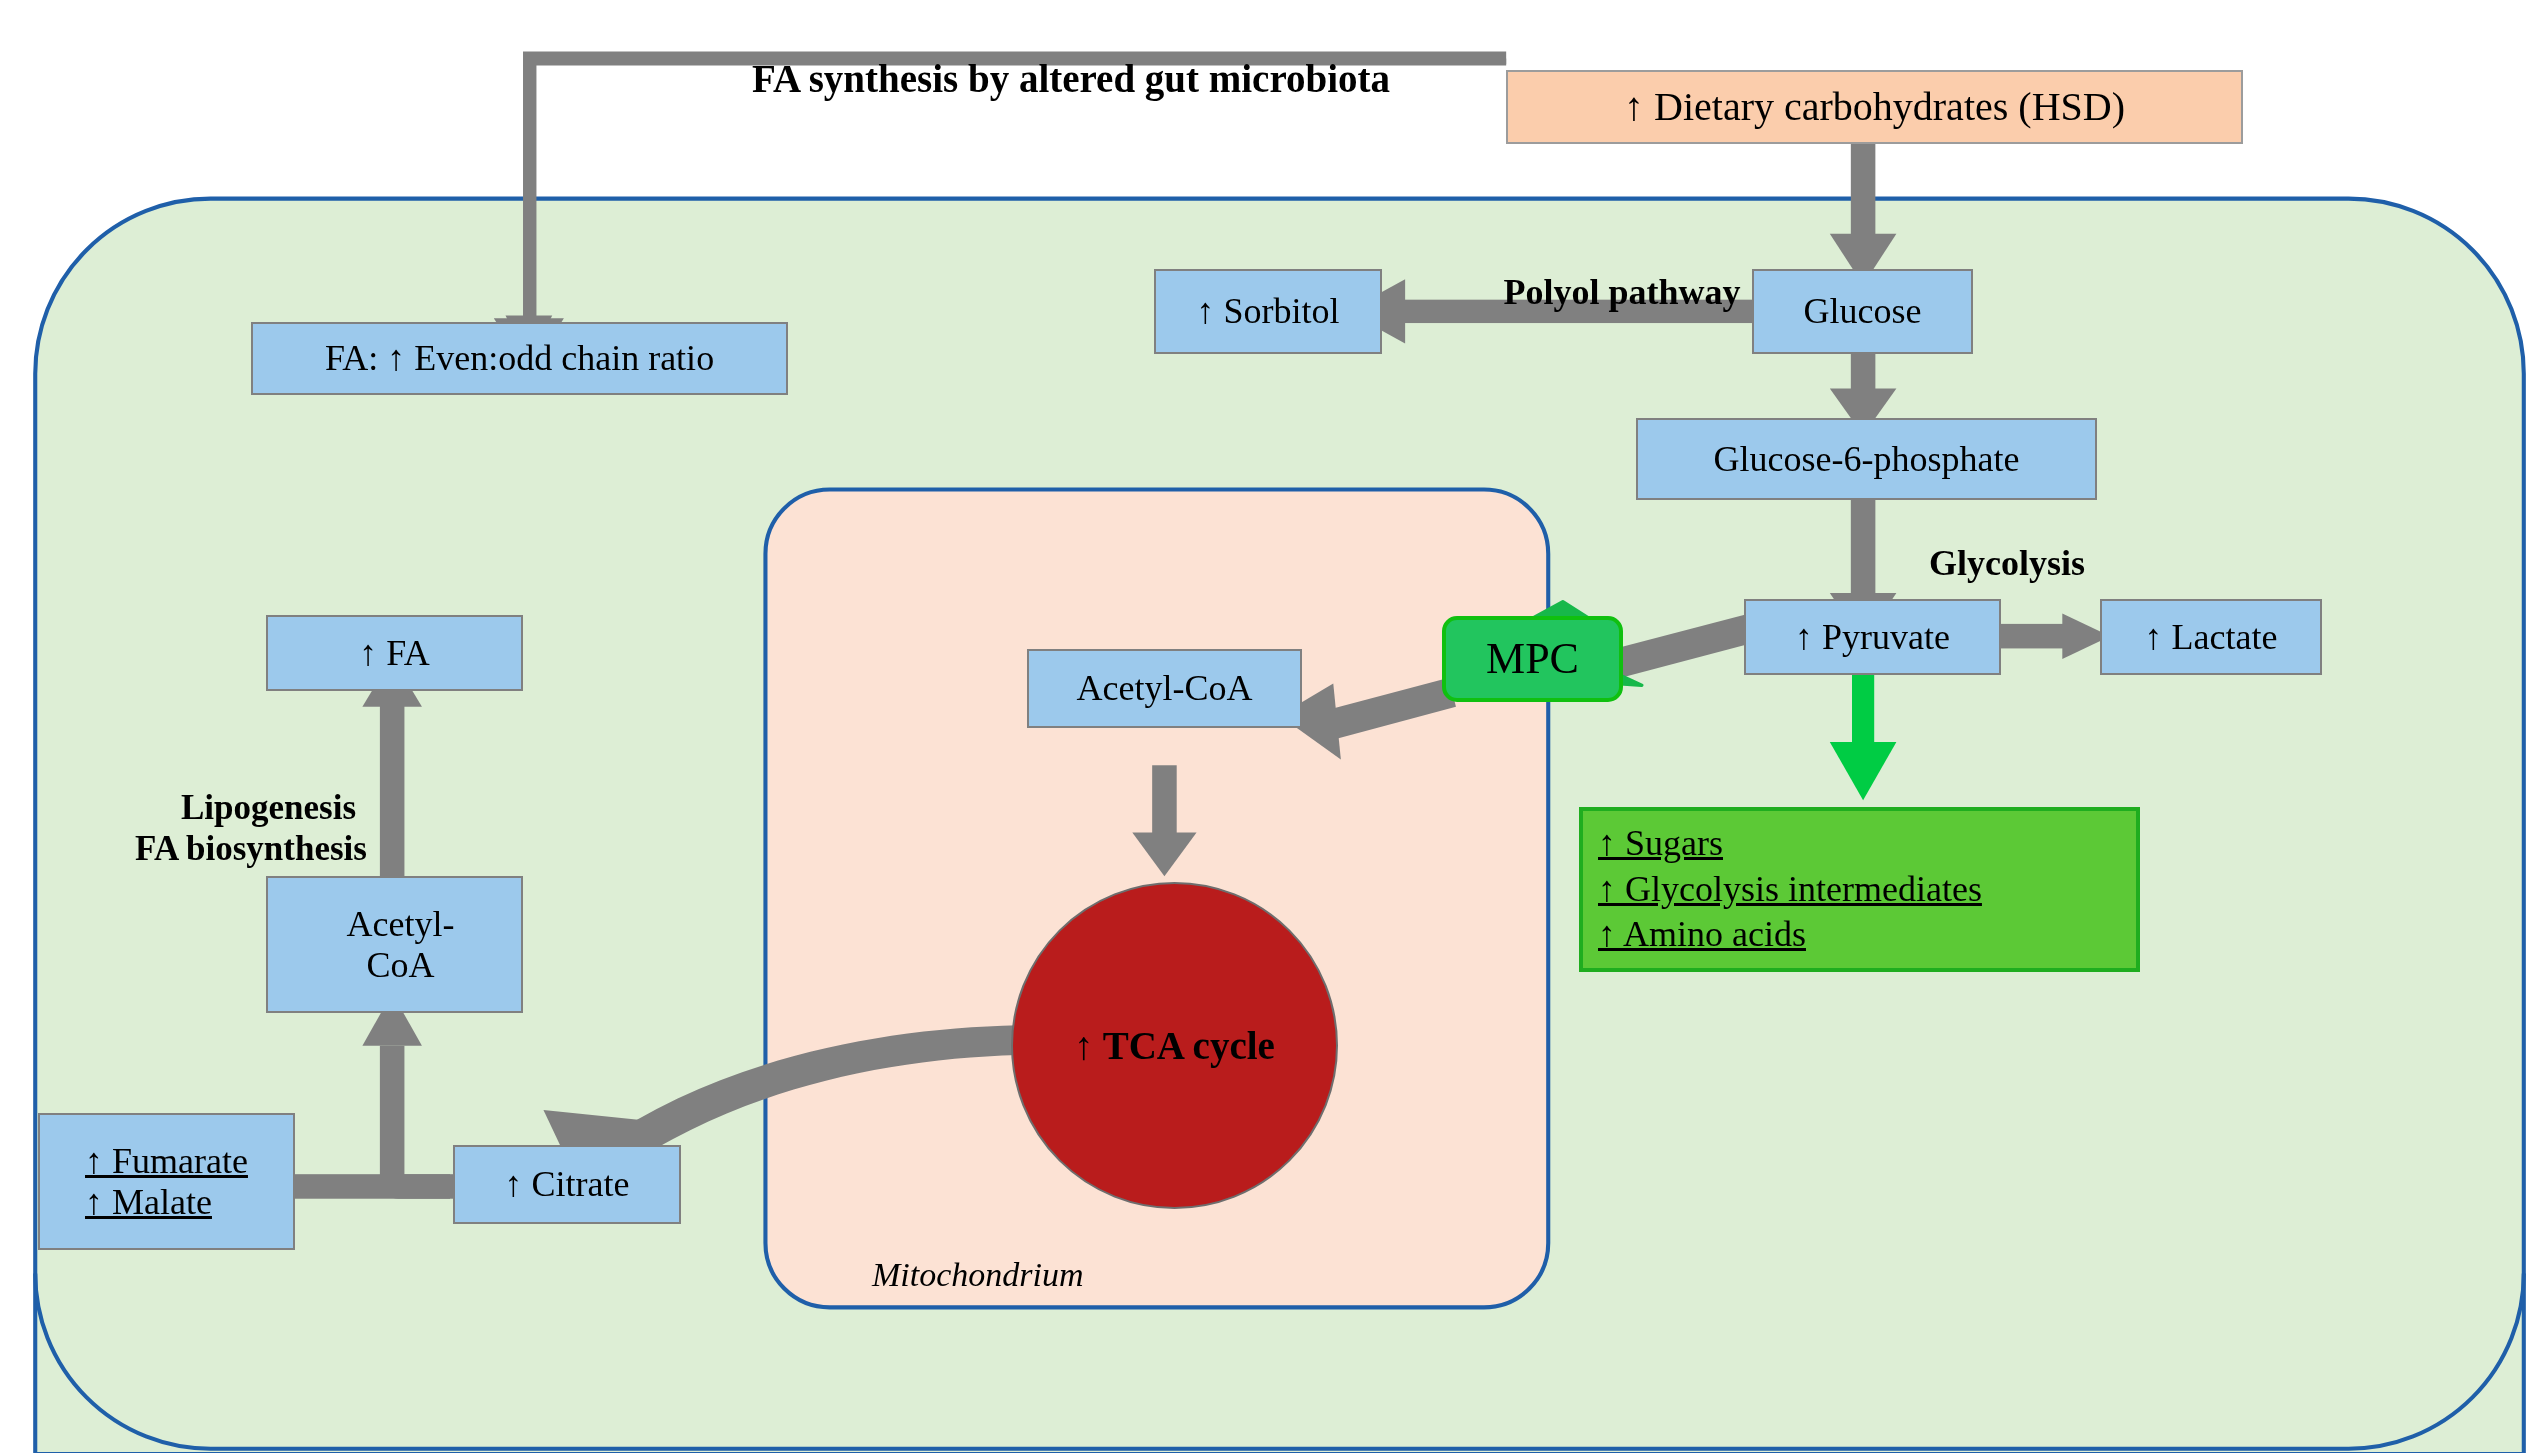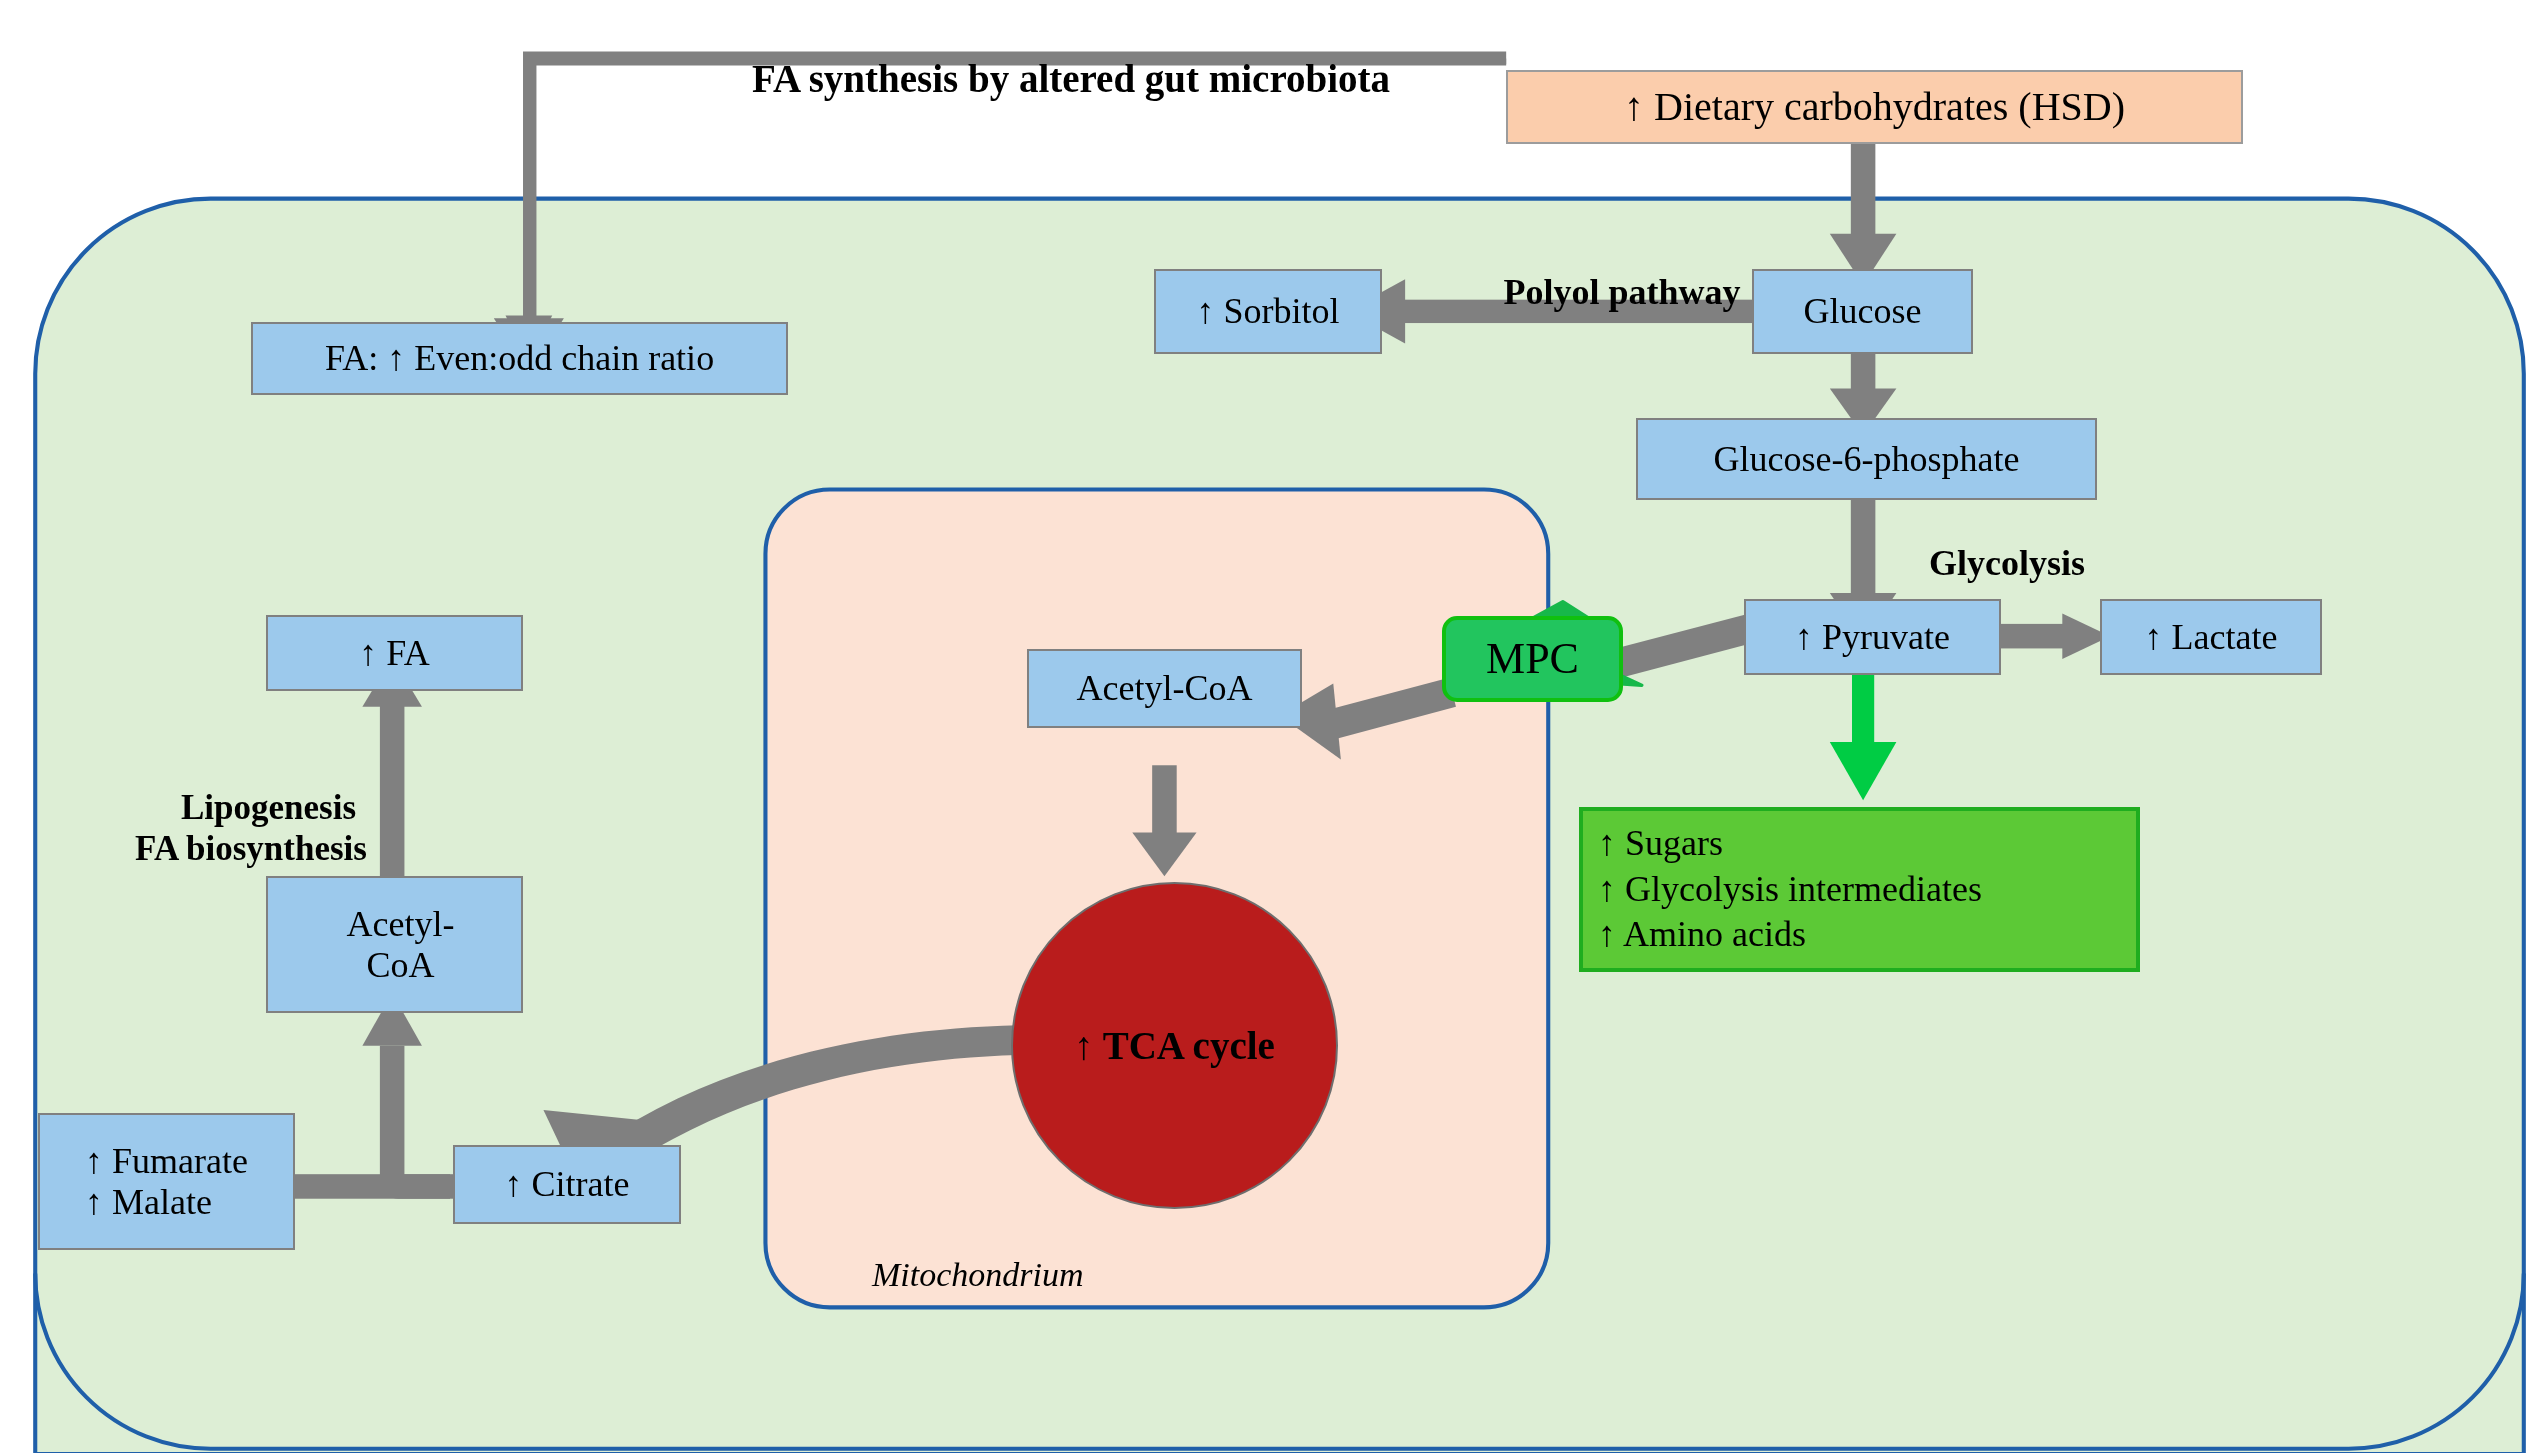--- a/index.html
+++ b/index.html
@@ -57,21 +57,21 @@
     font-weight:bold;
     white-space:pre;
     line-height:1.15;
   }
   .italic-label{
     position:absolute;
     color:#000000;
     font-style:italic;
     white-space:pre;
   }
-  .ml{ text-align:left; }
+  .ml{ text-align:left;text-decoration:underline; }
 </style>
 </head>
 <body>
 
 <div id="stage">
 
   <svg id="svgroot" viewBox="0 0 4344 2489">
 
     <path d="M 60 640
              A 300 300 0 0 1 360 340

